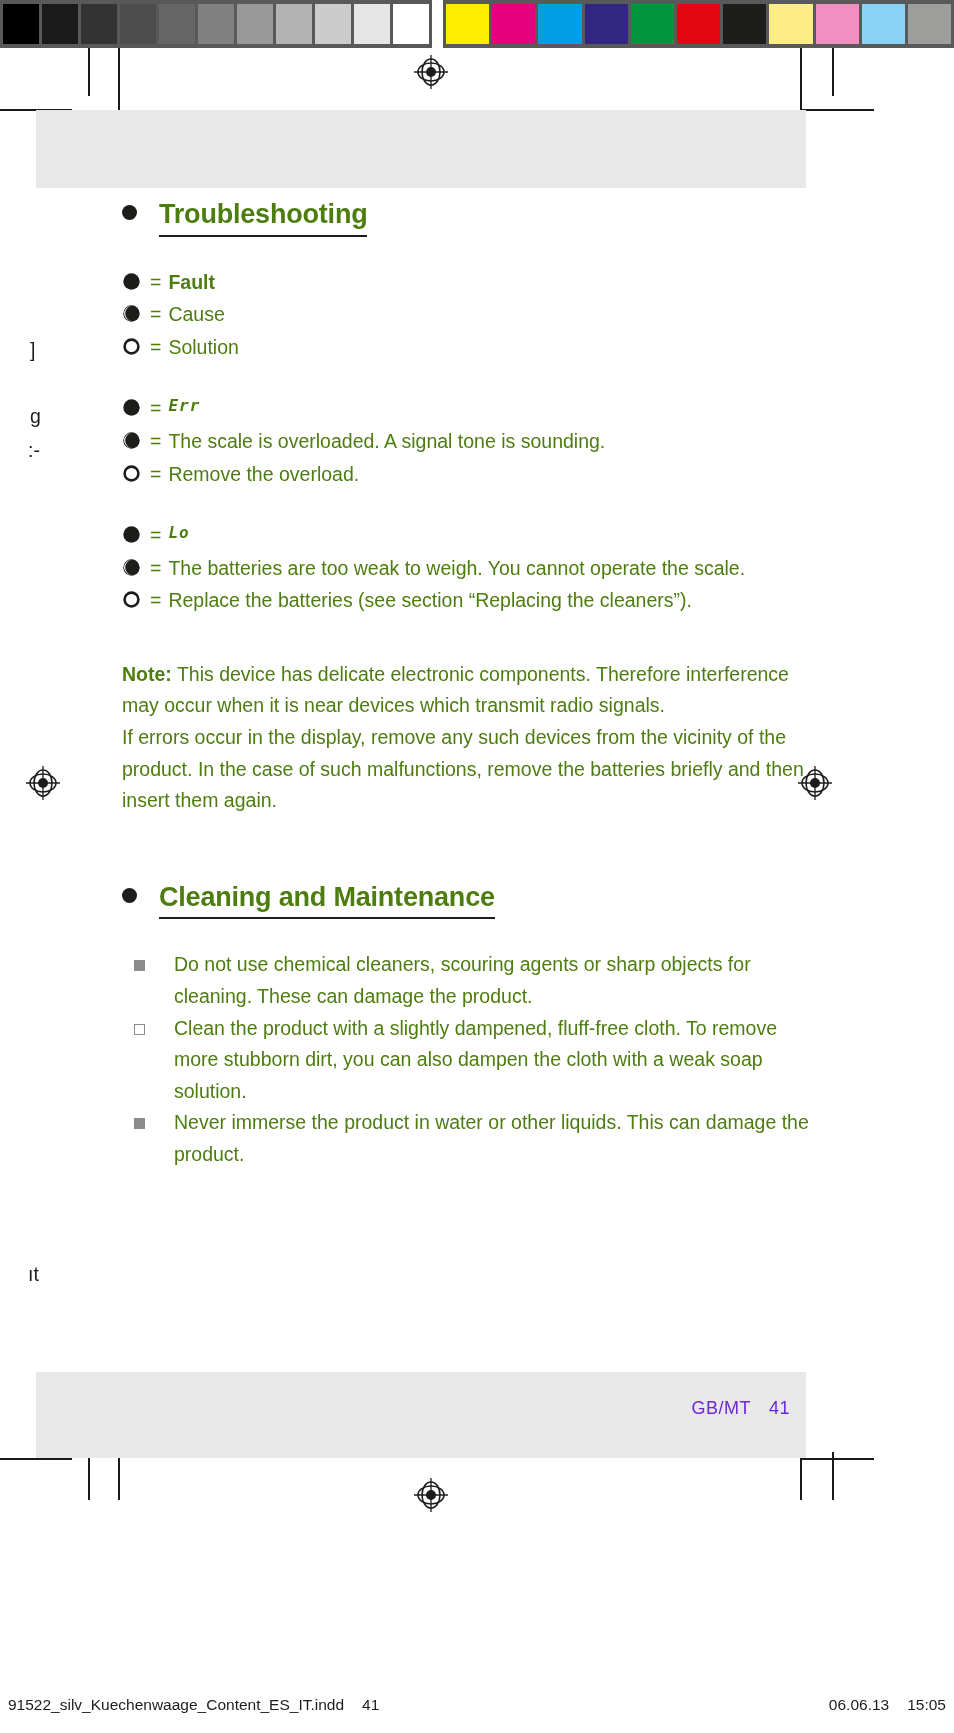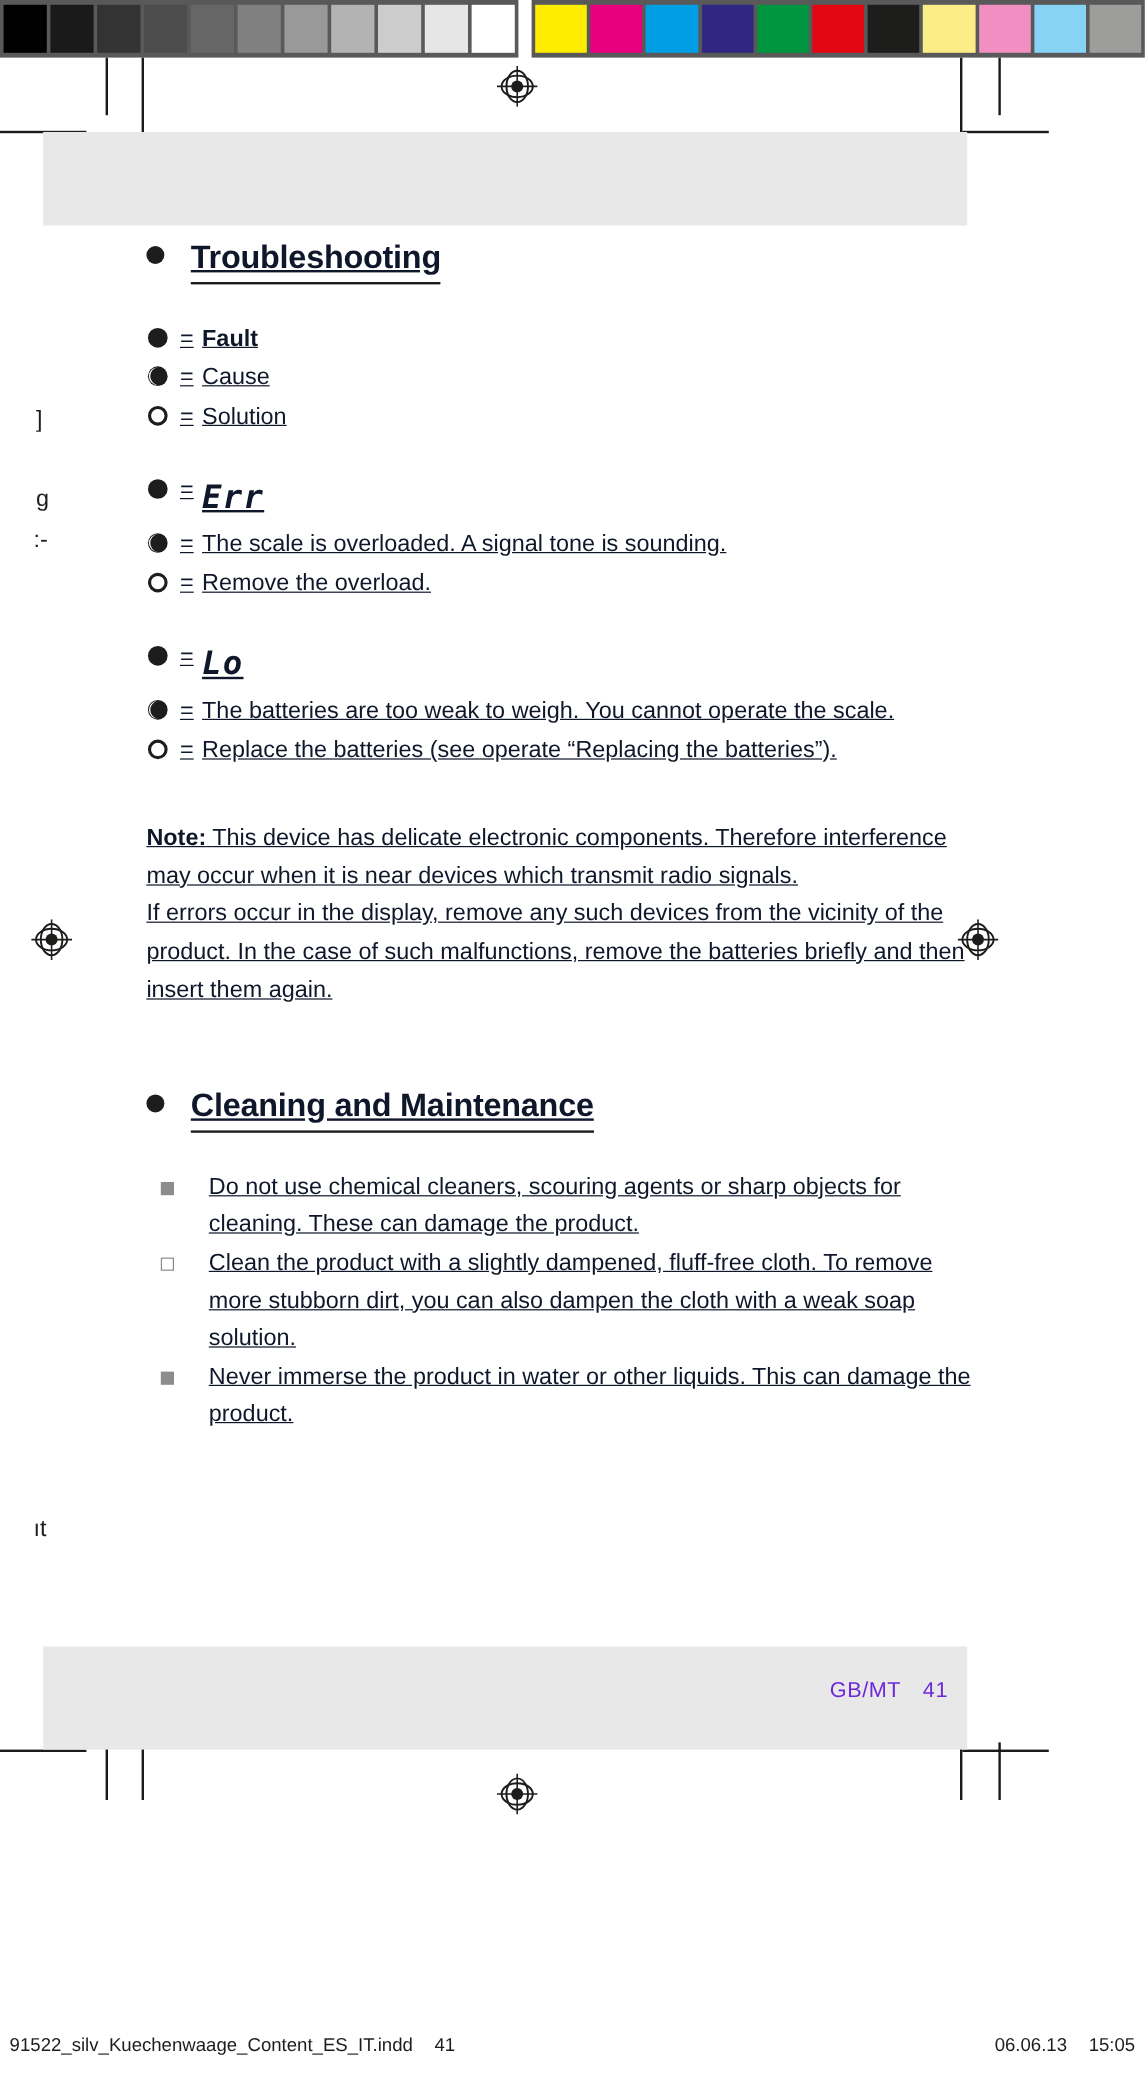--- a/index.html
+++ b/index.html
@@ -53,22 +53,21 @@
     background: #e8e8e8;
   }
   .shade-top { top: 110px; height: 78px; }
   .shade-bottom { top: 1372px; height: 86px; }
 
   .content {
     position: absolute;
     left: 122px;
     top: 200px;
     width: 700px;
-    color: #0f172a;
-    text-decoration: underline;
+    color: #4d7c0f;
   }
 
   
   .h1-row {
     display: flex;
     align-items: baseline;
     margin: 0;
   }
   .h1-bullet {
     width: 15px; height: 15px;
@@ -110,21 +109,21 @@
   .eq {
     flex: 0 0 auto;
     margin-right: 7px;
   }
   .legend-text { flex: 1 1 auto; }
   .legend-text.bold { font-weight: bold; }
   .legend-text.lcd {
     font-family: "DejaVu Sans Mono", monospace;
     font-weight: bold;
     font-style: italic;
-    font-size: 27px;
+    font-size: 16px;
     letter-spacing: 1px;
   }
 
   .spacer-block { height: 30px; }
 
   
   .note {
     margin-top: 42px;
     font-size: 19.5px;
     line-height: 1.62;
@@ -373,21 +372,21 @@
       <span class="eq">=</span>
       <span class="legend-text" style="padding-left:20px; text-indent:-20px;">The batteries are too weak to weigh. You cannot operate the scale.</span>
     </div>
     <div class="legend-line">
       <span class="sym">
         <svg width="19" height="19" viewBox="0 0 19 19">
             <circle cx="9.5" cy="9.5" r="6.9" fill="none" stroke="#1d1d1b" stroke-width="2.6"></circle>
           </svg>
       </span>
       <span class="eq">=</span>
-      <span class="legend-text">Replace the batteries (see operate “Replacing the batteries”).</span>
+      <span class="legend-text">Replace the batteries (see section “Replacing the cleaners”).</span>
     </div>
   </div>
 
   <div class="note">
     <p>
       <b>Note:</b>
       <span>This device has delicate electronic components. Therefore interference may occur when it is near devices which transmit radio signals.</span>
     </p>
     <p>If errors occur in the display, remove any such devices from the vicinity of the product. In the case of such malfunctions, remove the batteries briefly and then insert them again.</p>
   </div>

